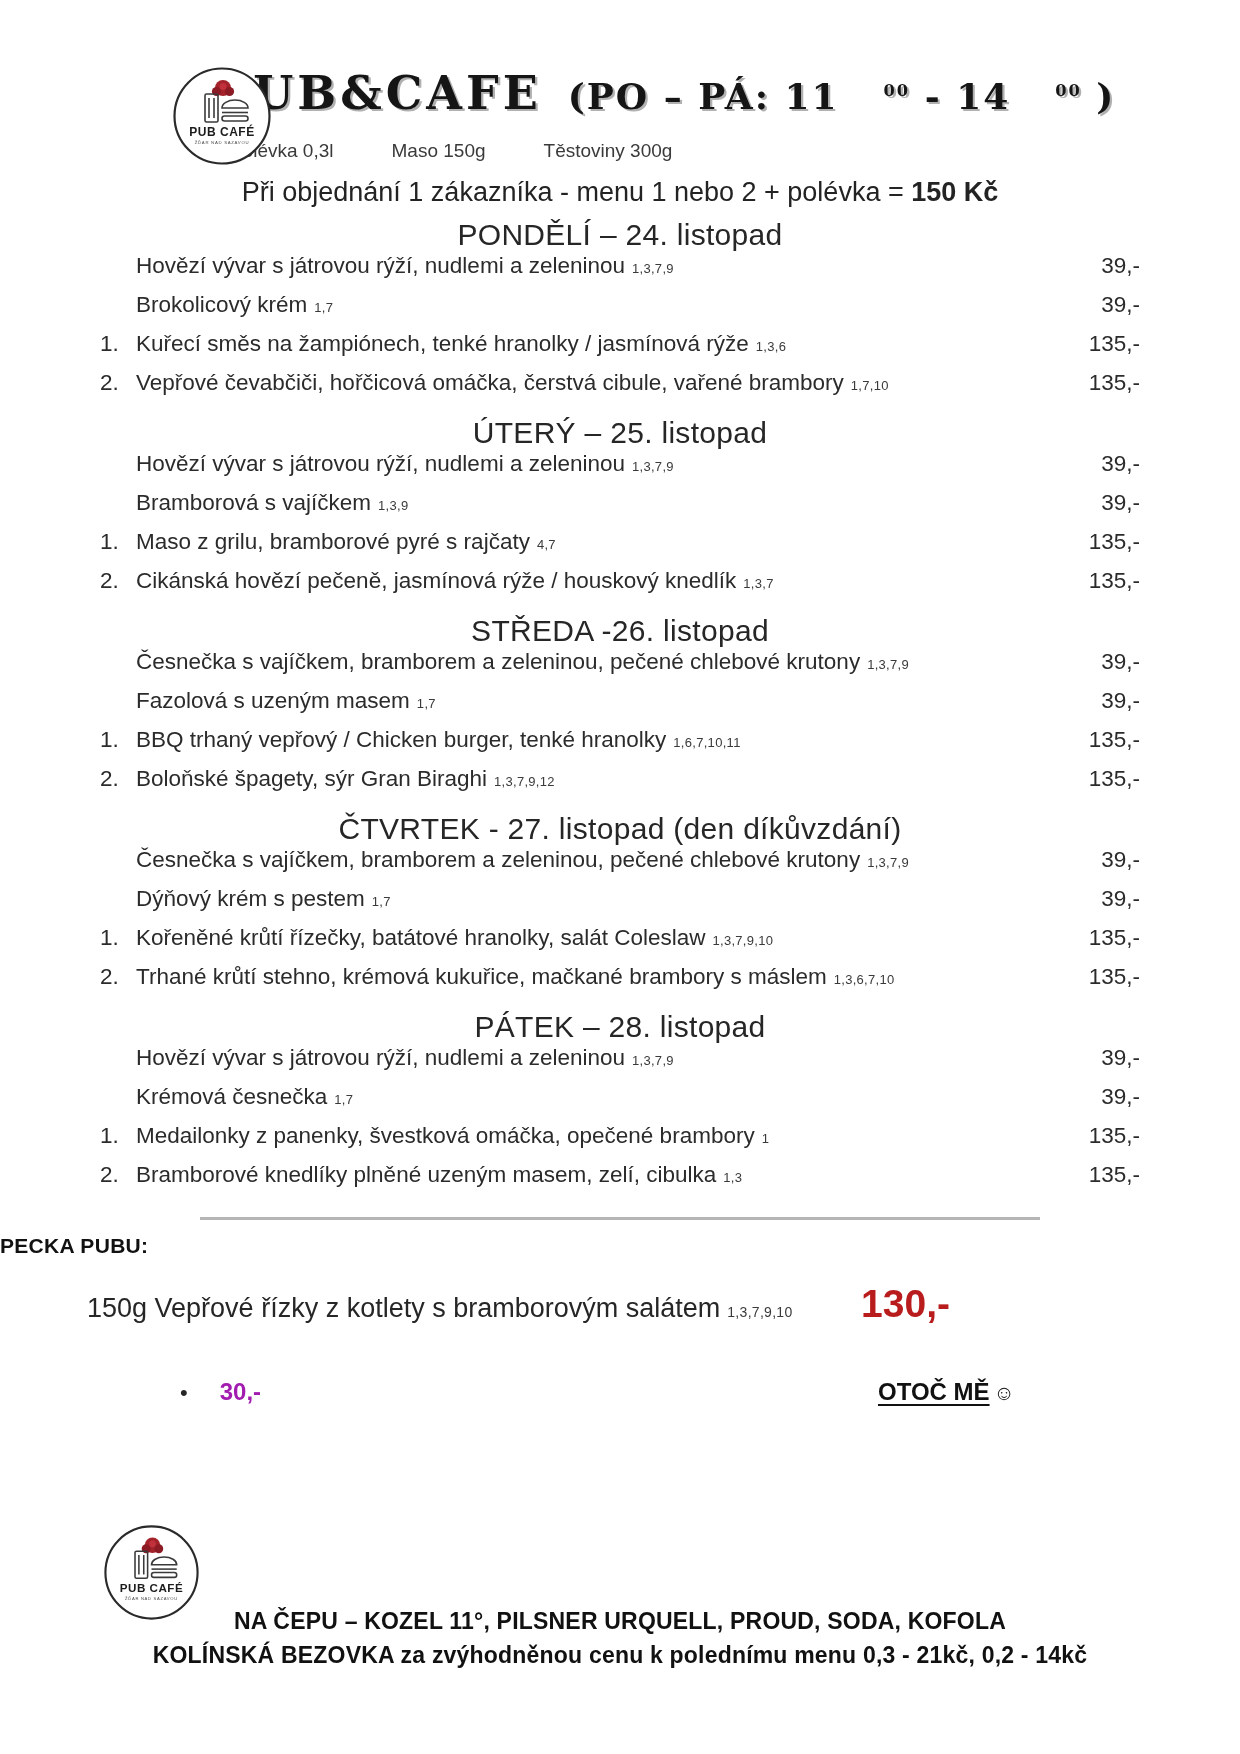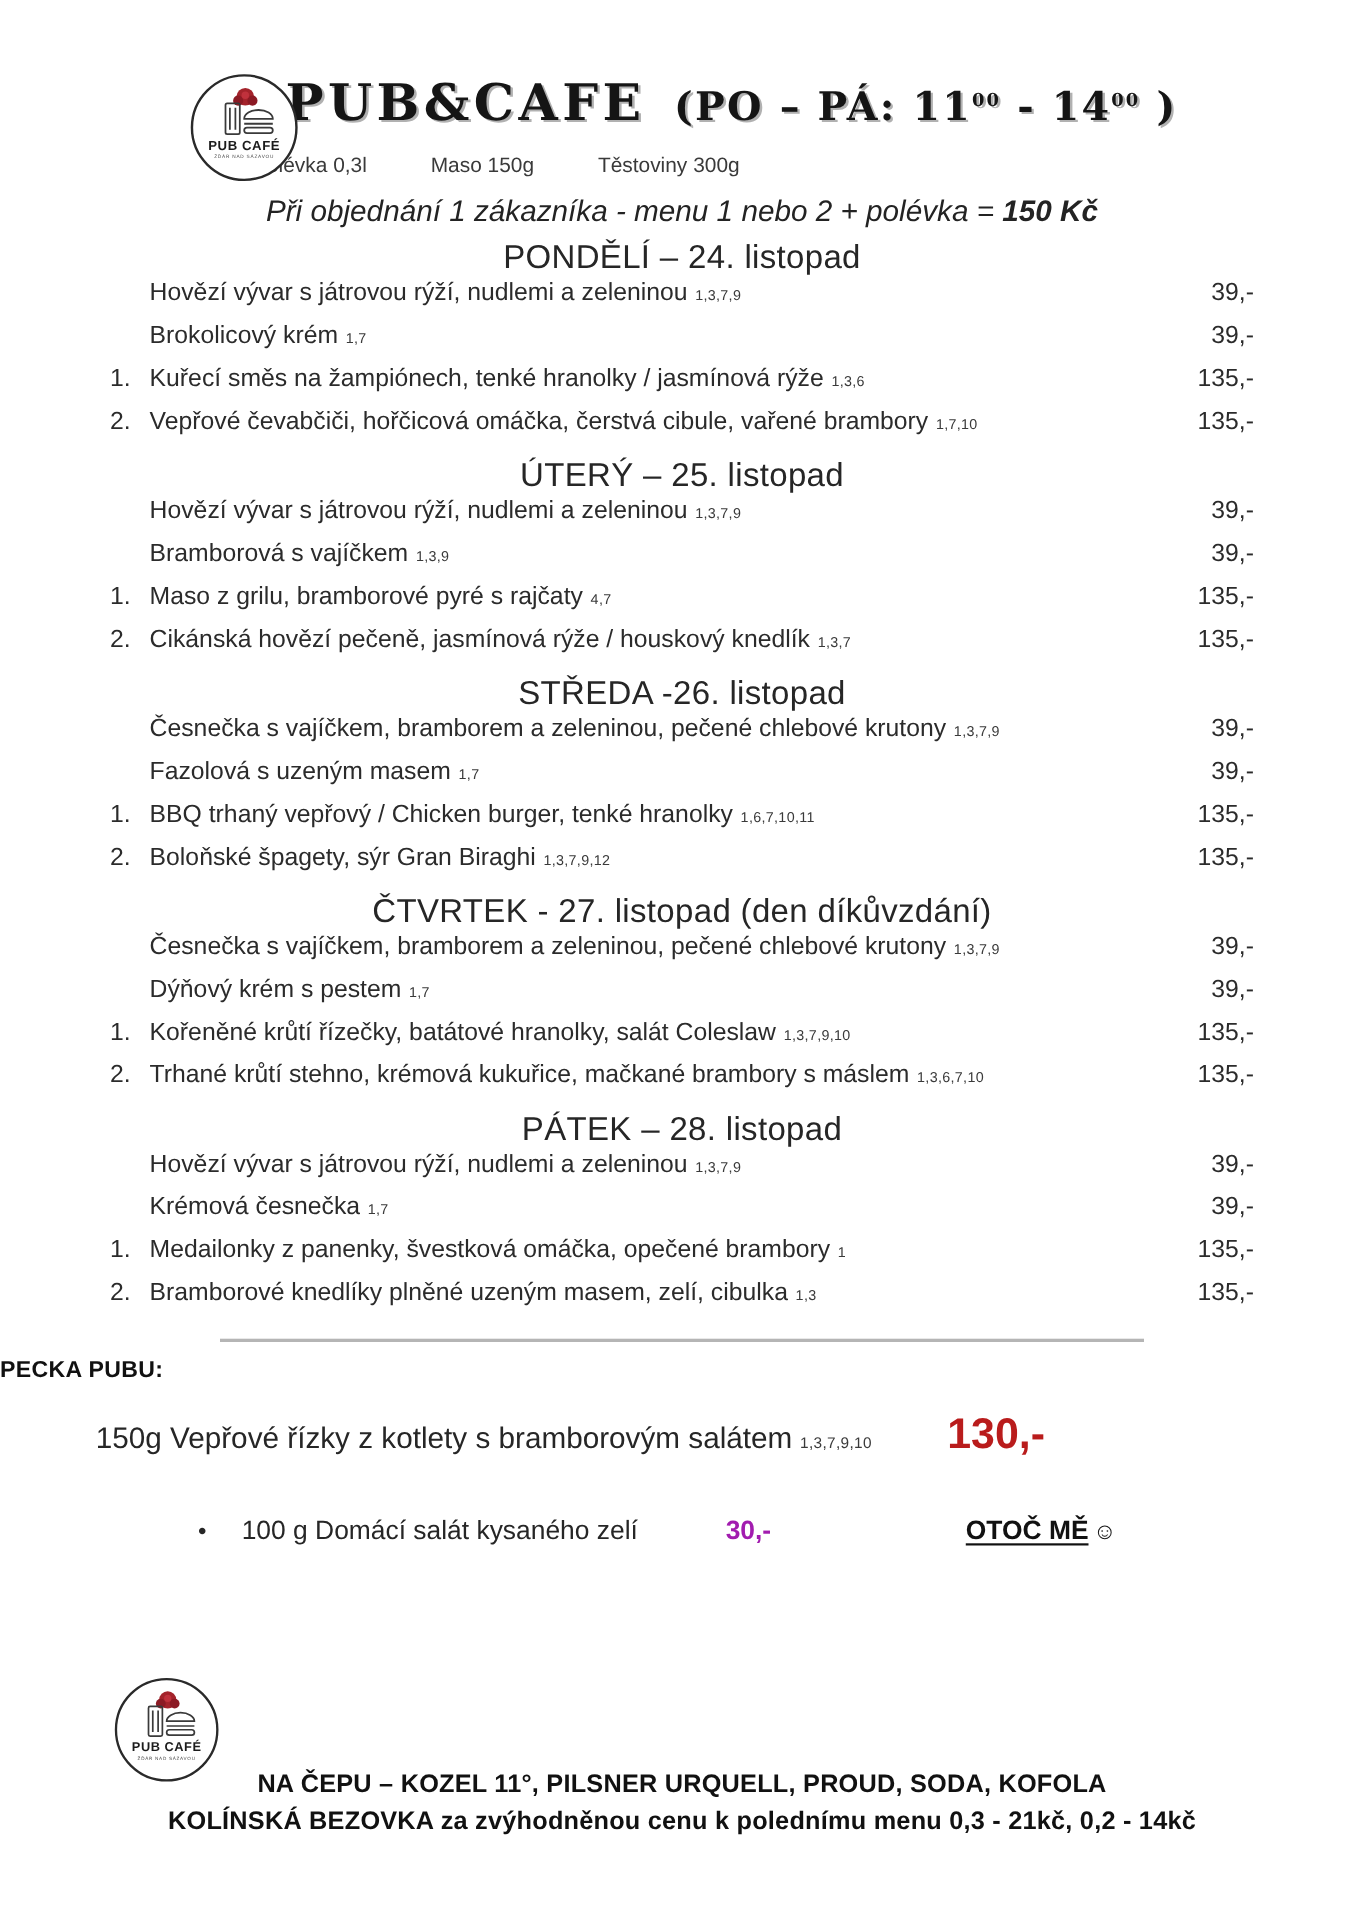--- a/index.html
+++ b/index.html
@@ -15,25 +15,25 @@
   .logo-svg { width:100%; height:100%; }
   .logo-title-text { font-family:"Liberation Sans", sans-serif; font-weight:bold; }
 
   .title-row { text-align:center; padding-left:90px; white-space:nowrap; }
   .main-title, .hours {
     display:inline-block; font-family:"DejaVu Serif", serif; font-weight:700;
     color:#151515; text-shadow: 2.2px 2px 0 rgba(60,60,60,0.40);
   }
   .main-title { font-size:46px; letter-spacing:4px; }
   .hours { font-size:36px; letter-spacing:2px; margin-left:26px; }
-  .hours sup { font-size:0.45em; vertical-align:super; letter-spacing:2px; }
+  .hours sup { font-size:0.45em; vertical-align:super; letter-spacing:2px;margin-left:45px; }
 
   .portions { display:flex; gap:58px; margin:20px 0 0 230px; font-size:19px; color:#3a3a3a; }
 
-  .note { margin-top:15px; text-align:center; font-size:27px; font-style:italic; color:#232323; }
+  .note { margin-top:15px; text-align:center; font-size:27px; color:#232323; }
   .note .note-price { font-weight:bold; }
 
   
   .menu-days { margin-top:10px; }
   .day-title { text-align:center; font-size:30px; color:#262626; margin:7px 0 1px 0; letter-spacing:0.3px; }
   .row {
     display:flex; align-items:baseline; height:39px;
     margin:0 100px 0 100px; font-size:22.5px; color:#2b2b2b;
   }
   .num { width:36px; flex:none; }
@@ -224,21 +224,20 @@
 
   <hr class="divider">
   <div class="pecka-heading">PECKA PUBU:</div>
   <div class="pecka-row">
     <span class="pecka-name"><span>150g Vepřové řízky z kotlety s bramborovým salátem</span><span class="allerg">1,3,7,9,10</span></span>
     <span class="pecka-price">130,-</span>
   </div>
 
   <div class="extra-row">
     <span class="bullet">•</span>
-    <span class="extra-name">100 g Domácí salát kysaného zelí</span>
     <span class="extra-price">30,-</span>
     <span class="flip"><span class="flip-label">OTOČ MĚ</span><span class="smiley">☺</span></span>
   </div>
 
   <div class="footer">
     <div class="logo-wrap-bottom">
       <svg class="logo-svg" viewBox="0 0 100 100">
         <circle cx="50" cy="50" r="47.5" fill="#ffffff" stroke="#2a2a2a" stroke-width="2.2"></circle>
         <g>
           <circle cx="51" cy="22" r="8" fill="#a4232b"></circle>

